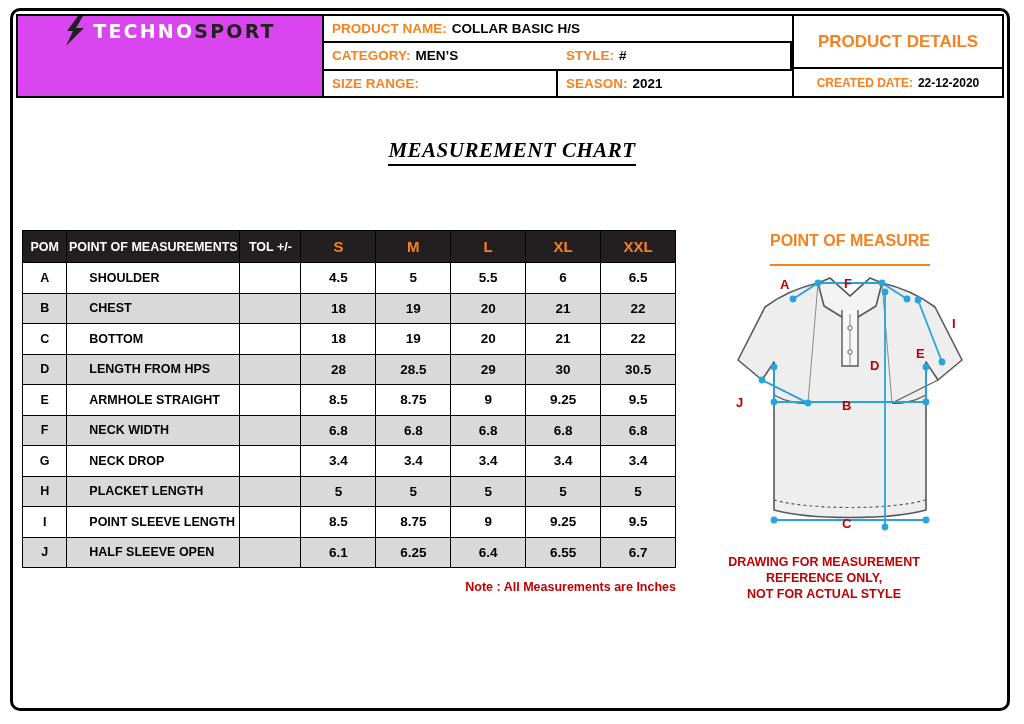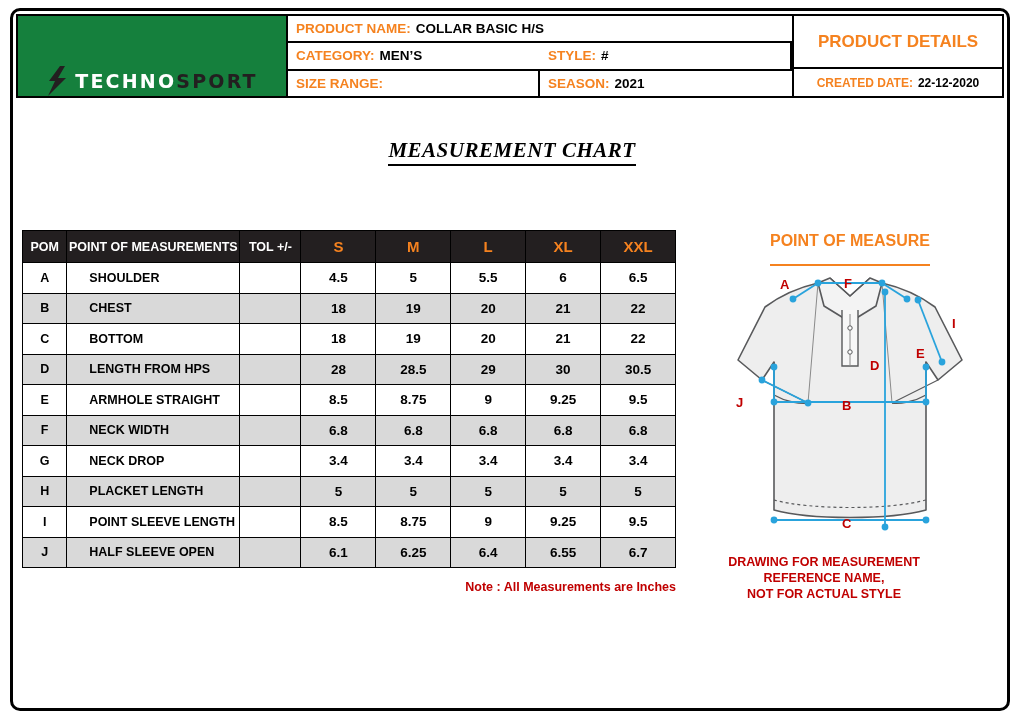--- a/index.html
+++ b/index.html
@@ -33,24 +33,24 @@
     position: absolute;
     left: 16px;
     top: 14px;
     width: 988px;
     height: 84px;
     border: 2px solid #000;
     box-sizing: border-box;
     display: flex;
   }
   .logo-cell {
-    width: 270px;
-    background: #15803d;
-    display: flex;
-    align-items: flex-end;
+    width: 306px;
+    background: #d946ef;
+    display: flex;
+    align-items: flex-start;
     justify-content: center;
     border-right: 2px solid #000;
     box-sizing: border-box;
   }
   .logo-wrap {
     display: flex;
     align-items: center;
     gap: 7px;
   }
   .logo-mark {
@@ -482,16 +482,16 @@
         <text x="226" y="96">E</text>
         <text x="154" y="26">F</text>
         <text x="262" y="66">I</text>
         <text x="46" y="145">J</text>
       </g>
     </svg>
   </div>
 
   <div class="draw-note">
     <div>DRAWING FOR MEASUREMENT</div>
-    <div>REFERENCE NAME,</div>
+    <div>REFERENCE ONLY,</div>
     <div>NOT FOR  ACTUAL STYLE</div>
   </div>
 </div>
 
 </body></html>

